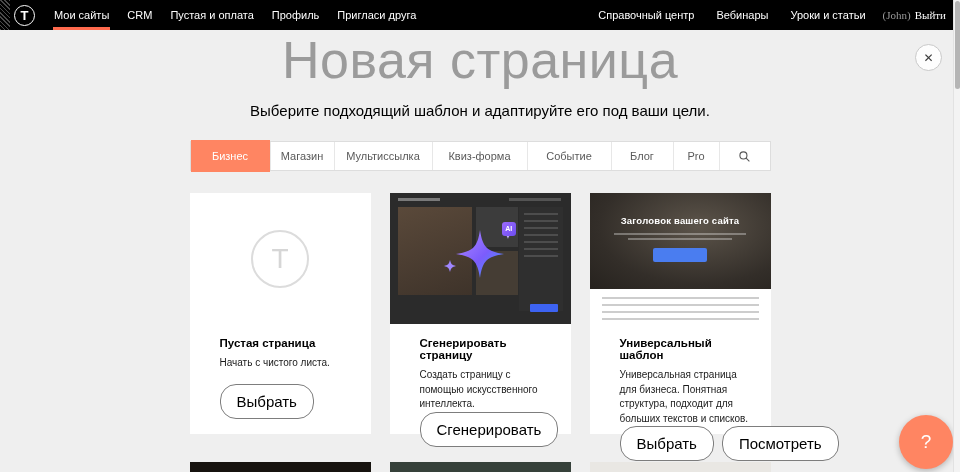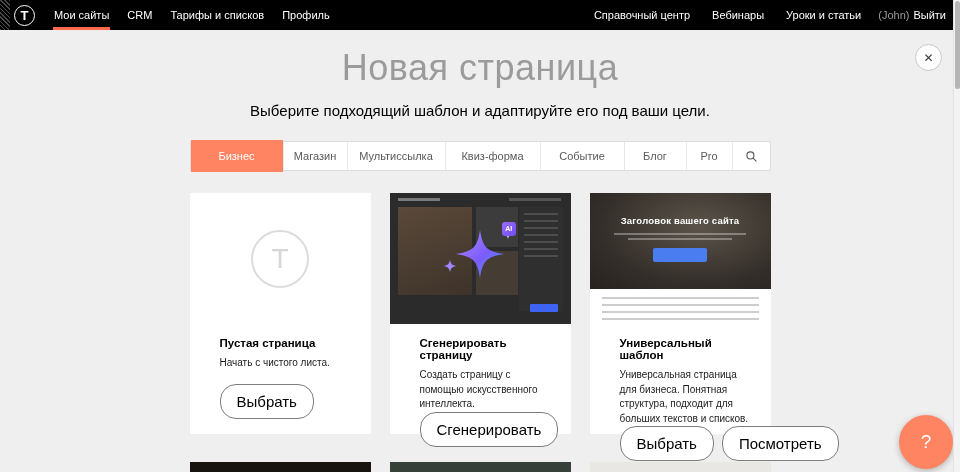--- a/index.html
+++ b/index.html
@@ -27,33 +27,33 @@
   .nav-item {
     padding: 0 9px; line-height: 30px; height: 30px; position: relative;
     cursor: pointer; white-space: nowrap;
   }
   .nav-item.active::after {
     content: ""; position: absolute; left: 8px; right: 8px; bottom: 0;
     height: 3px; background: #ff6a4d;
   }
   .nav-right { display: flex; margin-left: auto; height: 30px; align-items: center; margin-right: 14px; }
   .nav-right .nav-item { padding: 0 11px; }
-  .account { display: flex; gap: 4px; padding: 0 0 0 6px; line-height: 30px; }
+  .account { display: flex; gap: 4px; padding: 0 0 0 6px; line-height: 30px; font-family: Liberation Serif, serif; }
   .account-name { color: #9a9a9a; }
   .logout { color: #fff; cursor: pointer; }
 
   
   .close-btn {
     position: absolute; top: 44px; right: 18px; width: 27px; height: 27px;
     border-radius: 50%; background: #fdfdfd; border: 1px solid #c9c9c9;
     display: flex; align-items: center; justify-content: center;
     font-size: 12px; color: #3a3a3a; cursor: pointer; z-index: 6;
   }
   .page-title {
-    text-align: center; margin-top: 20px; font-size: 36px; font-weight: 300;
+    text-align: center; margin-top: 4px; font-size: 52px; font-weight: 300;
     color: #9b9b9b; letter-spacing: 0.5px; line-height: 1;
   }
   .page-subtitle {
     text-align: center; margin-top: 16px; font-size: 15px; color: #000;
   }
 
   
   .tabs {
     width: 581px; margin: 22px auto 0; display: flex; background: #fff;
     border: 1px solid #ddd; height: 30px; position: relative;
@@ -61,21 +61,21 @@
   .tab {
     height: 28px; line-height: 28px; text-align: center; font-size: 11px;
     color: #5a5a5a; border-left: 1px solid #e7e7e7; cursor: pointer;
     flex: 0 0 auto; white-space: nowrap;
   }
   .tab:first-child { border-left: none; }
   .tab.active {
     background: #ff8562; color: #fff; height: 32px; line-height: 32px;
     margin-top: -2px; position: relative; z-index: 2; border-left: none;
   }
-  .t0{width:92px}.t1{width:64px}.t2{width:98px}.t3{width:95px}
+  .t0{width:79px}.t1{width:64px}.t2{width:98px}.t3{width:95px}
   .t4{width:84px}.t5{width:62px}.t6{width:46px}
   .tab-search { flex: 1 1 auto; display: flex; align-items: center; justify-content: center; }
 
   
   .cards-row { width: 581px; margin: 22px auto 0; display: flex; gap: 19px; }
   .card {
     width: 181px; height: 241px; background: #fff; display: flex;
     flex-direction: column; flex: 0 0 181px;
   }
   .preview { height: 131px; position: relative; overflow: hidden; flex: 0 0 131px; }
@@ -160,22 +160,23 @@
 </style>
 </head>
 <body>
 
 <header class="topbar">
   <div class="edge-texture"></div>
   <div class="logo-badge">T</div>
   <nav class="nav-left">
     <div class="nav-item active">Мои сайты</div>
     <div class="nav-item">CRM</div>
-    <div class="nav-item">Тарифы и списков</div>
+    <div class="nav-item">Пустая и оплата</div>
     <div class="nav-item">Профиль</div>
+    <div class="nav-item">Пригласи друга</div>
   </nav>
   <nav class="nav-right">
     <div class="nav-item">Справочный центр</div>
     <div class="nav-item">Вебинары</div>
     <div class="nav-item">Уроки и статьи</div>
     <div class="account">
       <span class="account-name">(John)</span>
       <span class="logout">Выйти</span>
     </div>
   </nav>

